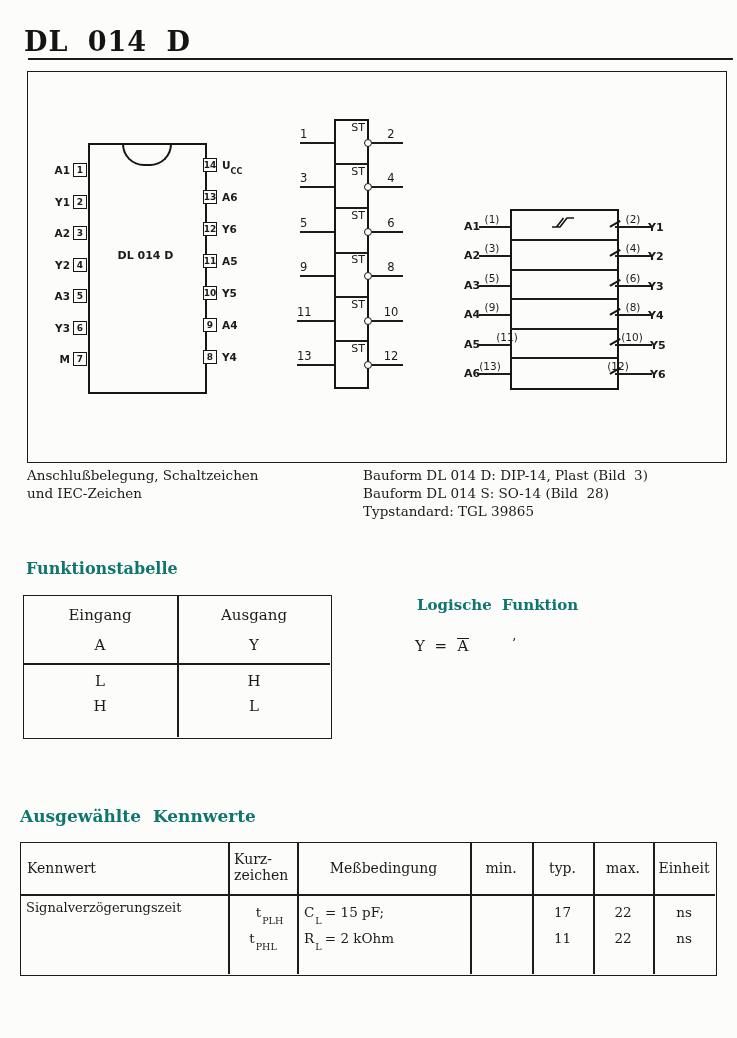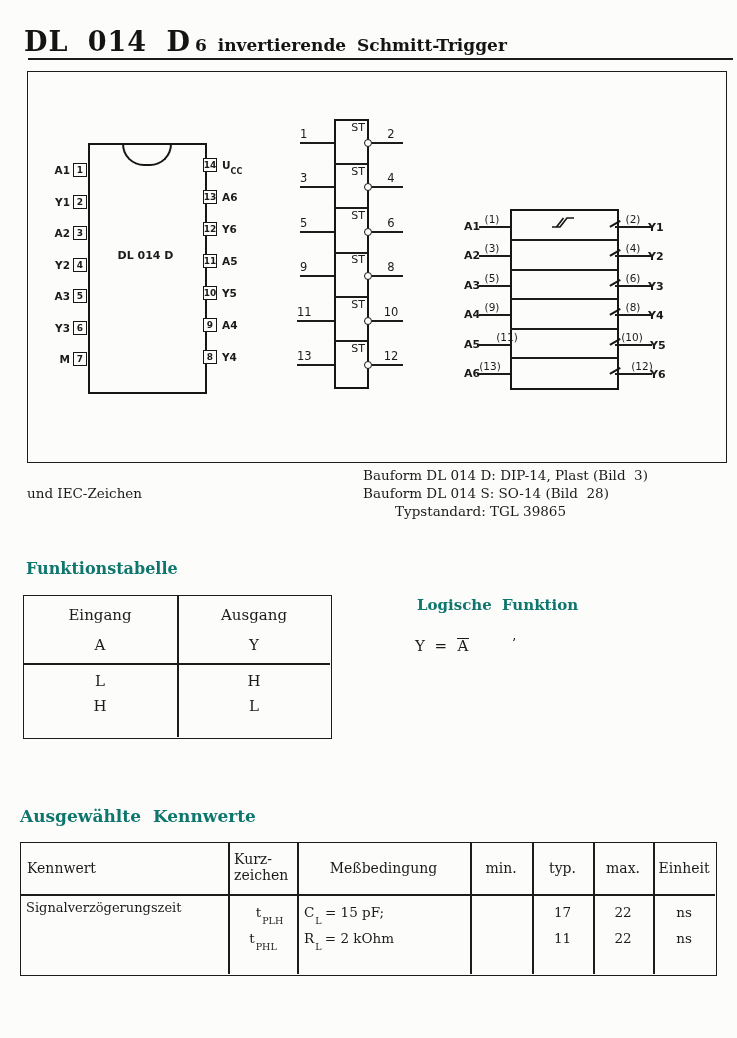--- a/index.html
+++ b/index.html
@@ -36,21 +36,20 @@
   .tsub{font-size:9.5px;position:relative;top:3px;left:1px;}
   .psub{font-size:8px;position:relative;top:2px;}
   .ovl{display:inline-block;border-top:1.6px solid #1b1b1b;padding:0 1px;line-height:1.05;}
 </style>
 </head>
 <body>
 
 <div class="page">
 
   <div class="abs part-no" style="left:24px;top:26px;">DL 014 D</div>
-  <div class="abs subtitle" style="left:195px;top:35px;">6 invertierende Schmitt-Trigger</div>
   <div class="line" style="left:28px;top:58px;width:705px;height:1.8px;"></div>
 
   <div class="panel" style="left:27px;top:71px;width:698px;height:390px;"></div>
 
   <div>
     <div class="dip-body" style="left:88px;top:143px;width:115px;height:247px;"></div>
     <div class="dip-notch" style="left:122px;top:144px;width:46px;height:20px;"></div>
     <div class="chip-lbl" style="left:88px;top:249px;width:115px;text-align:center;">DL 014 D</div>
 
     <div class="pin-lbl" style="left:38px;top:164px;width:32px;text-align:right;">A1</div>
@@ -185,28 +184,29 @@
     <div class="wedge" style="left:609px;top:341px;"></div>
     <div class="line" style="left:615px;top:344px;width:37px;height:1.7px;"></div>
     <div class="iec-pin" style="left:614px;top:331px;width:36px;">(10)</div>
     <div class="iec-lbl" style="left:650px;top:339px;">Y5</div>
 
     <div class="iec-lbl" style="left:464px;top:367px;">A6</div>
     <div class="iec-pin" style="left:472px;top:360px;width:36px;">(13)</div>
     <div class="line" style="left:477px;top:373px;width:33px;height:1.7px;"></div>
     <div class="wedge" style="left:609px;top:370px;"></div>
     <div class="line" style="left:615px;top:373px;width:37px;height:1.7px;"></div>
-    <div class="iec-pin" style="left:624px;top:360px;width:36px;">(12)</div>
+    <div class="iec-pin" style="left:600px;top:360px;width:36px;">(12)</div>
     <div class="iec-lbl" style="left:650px;top:368px;">Y6</div>
   </div>
 
+  <div class="cap" style="left:27px;top:467px;">Anschlußbelegung, Schaltzeichen</div>
   <div class="cap" style="left:27px;top:485px;">und IEC-Zeichen</div>
   <div class="cap" style="left:363px;top:467px;">Bauform DL 014 D: DIP-14, Plast (Bild  3)</div>
   <div class="cap" style="left:363px;top:485px;">Bauform DL 014 S: SO-14 (Bild  28)</div>
-  <div class="cap" style="left:363px;top:503px;margin-left:32px;">Typstandard: TGL 39865</div>
+  <div class="cap" style="left:363px;top:503px;">Typstandard: TGL 39865</div>
 
   <div class="h2" style="left:26px;top:559px;font-size:16px;">Funktionstabelle</div>
   <div>
     <div class="tframe" style="left:23px;top:595px;width:307px;height:142px;"></div>
     <div class="line" style="left:177px;top:595px;width:1.6px;height:142px;"></div>
     <div class="line" style="left:23px;top:663px;width:307px;height:1.6px;"></div>
     <div class="cell center" style="left:23px;top:606px;width:154px;">Eingang</div>
     <div class="cell center" style="left:178px;top:606px;width:152px;">Ausgang</div>
     <div class="cell center" style="left:23px;top:636px;width:154px;">A</div>
     <div class="cell center" style="left:178px;top:636px;width:152px;">Y</div>

